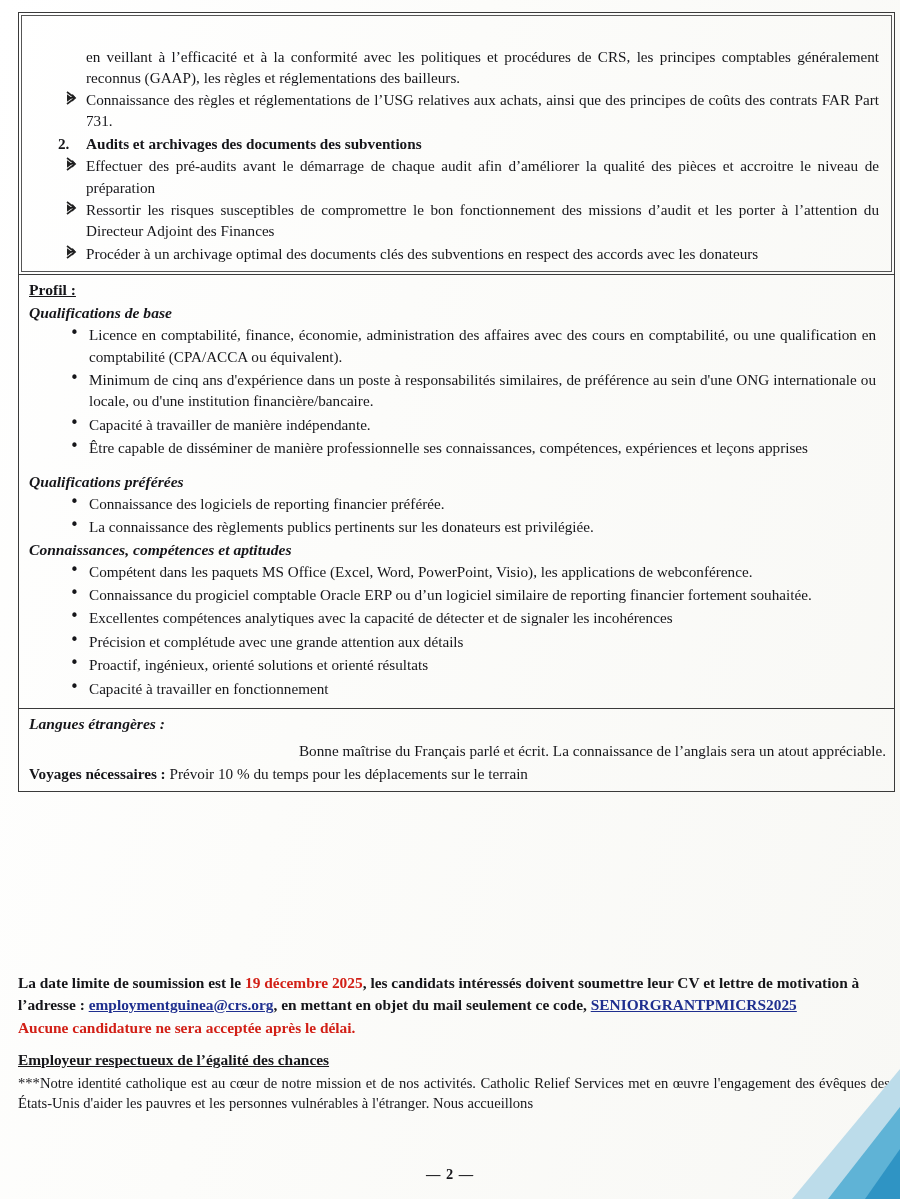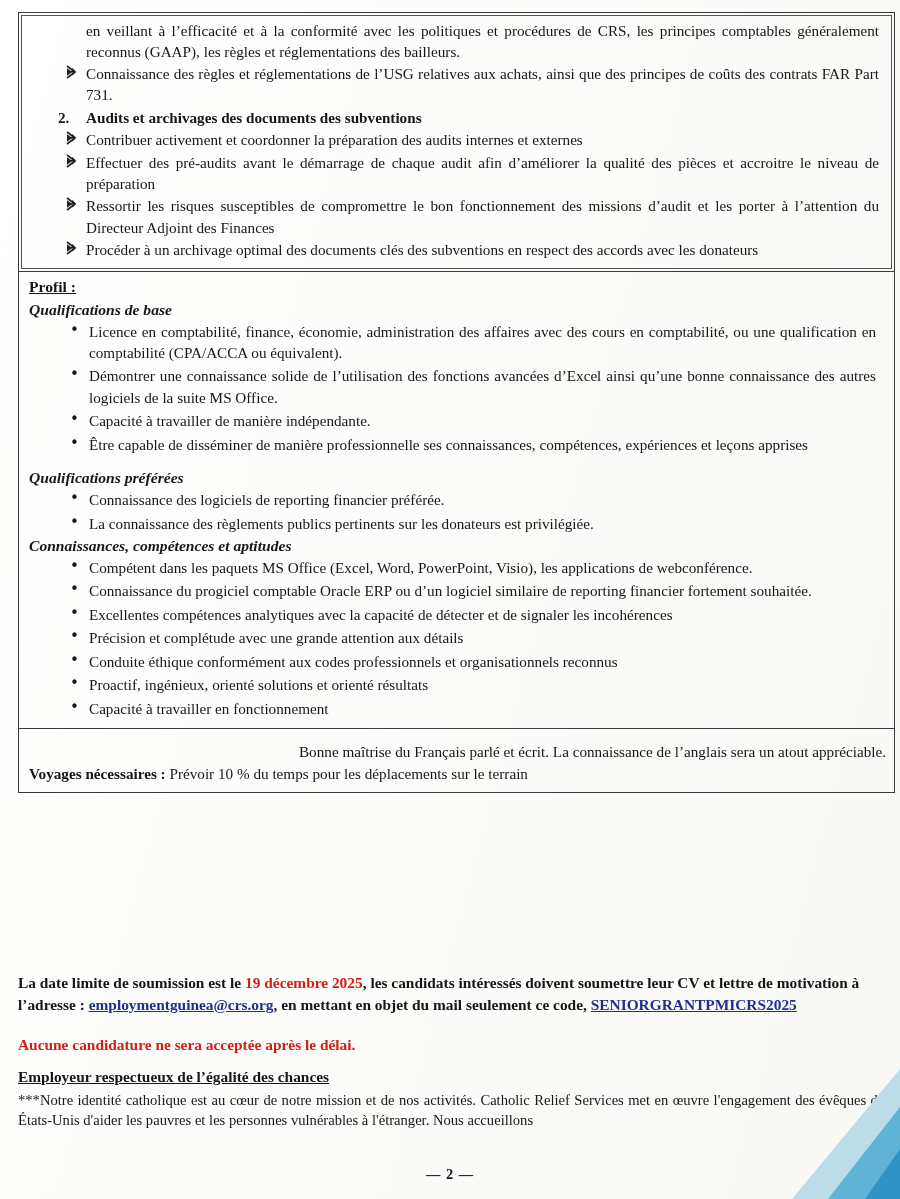--- a/index.html
+++ b/index.html
@@ -67,20 +67,21 @@
   .para {
     font-size: 15.2px;
     line-height: 1.41;
     text-align: justify;
     margin: 0;
     hyphens: none;
   }
   .lead-cont {
     padding-left: 58px;
     padding-right: 6px;
+    margin-top: 26px;
   }
 
   ul.arrow-list, ul.dot-list {
     list-style: none;
     margin: 0;
     padding: 0;
   }
   ul.arrow-list > li {
     position: relative;
     padding-left: 58px;
@@ -175,21 +176,21 @@
   }
   .red { color: #d21f16; }
   .bluelink {
     color: #1f2f8f;
     text-decoration: underline;
   }
   .red-line {
     font-weight: bold;
     font-size: 15.4px;
     color: #d21f16;
-    margin-top: 20px;
+    margin-top: 3px;
   }
   .eq-head {
     font-weight: bold;
     font-size: 15.4px;
     text-decoration: underline;
     margin-top: 14px;
     display: inline-block;
   }
   .fine {
     font-size: 14.6px;
@@ -229,27 +230,20 @@
             <span>Connaissance des règles et réglementations de l’USG relatives aux achats, ainsi que des principes de coûts des contrats FAR Part 731.</span>
           </li>
         </ul>
 
         <div class="numbered">
           <span class="num">2.</span>
           <span>Audits et archivages des documents des subventions</span>
         </div>
 
         <ul class="arrow-list">
-          <li>
-            <svg class="arrow-glyph" viewBox="0 0 16 18">
-              <path d="M3 3 L11 9 L3 15" fill="none" stroke="#222" stroke-width="1.6"></path>
-              <path d="M3 5.2 L8.2 9 L3 12.8 Z" fill="#222"></path>
-            </svg>
-            <span>Contribuer activement et coordonner la préparation des audits internes et externes</span>
-          </li>
           <li>
             <svg class="arrow-glyph" viewBox="0 0 16 18">
               <path d="M3 3 L11 9 L3 15" fill="none" stroke="#222" stroke-width="1.6"></path>
               <path d="M3 5.2 L8.2 9 L3 12.8 Z" fill="#222"></path>
             </svg>
             <span>Effectuer des pré-audits avant le démarrage de chaque audit afin d’améliorer la qualité des pièces et accroitre le niveau de préparation</span>
           </li>
           <li>
             <svg class="arrow-glyph" viewBox="0 0 16 18">
               <path d="M3 3 L11 9 L3 15" fill="none" stroke="#222" stroke-width="1.6"></path>
@@ -272,49 +266,49 @@
     <div class="tbl-row">
       <div class="cell-plain">
 
         <div>
           <span class="h-under">Profil :</span>
         </div>
 
         <div class="h-bold">Qualifications de base</div>
         <ul class="dot-list">
           <li>Licence en comptabilité, finance, économie, administration des affaires avec des cours en comptabilité, ou une qualification en comptabilité (CPA/ACCA ou équivalent).</li>
-          <li>Démontrer une connaissance solide de l’utilisation des fonctions avancées d’Excel ainsi qu’une bonne connaissance des autres logiciels de la suite MS Office.</li>
+          <li>Minimum de cinq ans d'expérience dans un poste à responsabilités similaires, de préférence au sein d'une ONG internationale ou locale, ou d'une institution financière/bancaire.</li>
           <li>Capacité à travailler de manière indépendante.</li>
           <li>Être capable de disséminer de manière professionnelle ses connaissances, compétences, expériences et leçons apprises</li>
         </ul>
 
         <div class="spacer-sm"></div>
 
         <div class="h-bold">Qualifications préférées</div>
         <ul class="dot-list">
           <li>Connaissance des logiciels de reporting financier préférée.</li>
           <li>La connaissance des règlements publics pertinents sur les donateurs est privilégiée.</li>
         </ul>
 
         <div class="h-bold-italic">Connaissances, compétences et aptitudes</div>
         <ul class="dot-list">
           <li>Compétent dans les paquets MS Office (Excel, Word, PowerPoint, Visio), les applications de webconférence.</li>
           <li>Connaissance du progiciel comptable Oracle ERP ou d’un logiciel similaire de reporting financier fortement souhaitée.</li>
           <li>Excellentes compétences analytiques avec la capacité de détecter et de signaler les incohérences</li>
           <li>Précision et complétude avec une grande attention aux détails</li>
-          <li>Conduite éthique conformément aux codes professionnels et organisationnels reconnus</li>
           <li>Proactif, ingénieux, orienté solutions et orienté résultats</li>
           <li>Capacité à travailler en fonctionnement</li>
         </ul>
 
       </div>
     </div>
 
     <div class="tbl-row">
       <div class="cell-plain">
+        <div class="h-bold" style="margin-top:1px;">Langues étrangères :</div>
         <div class="para" style="margin-top:7px;text-align:right;">Bonne maîtrise du Français parlé et écrit. La connaissance de l’anglais sera un atout appréciable.</div>
         <div class="para" style="margin-top:1px;text-align:left;">
           <span style="font-weight:bold;">Voyages nécessaires :</span><span> Prévoir 10 % du temps pour les déplacements sur le terrain</span>
         </div>
       </div>
     </div>
 
   </div>
 
   <div class="bottom-block">

